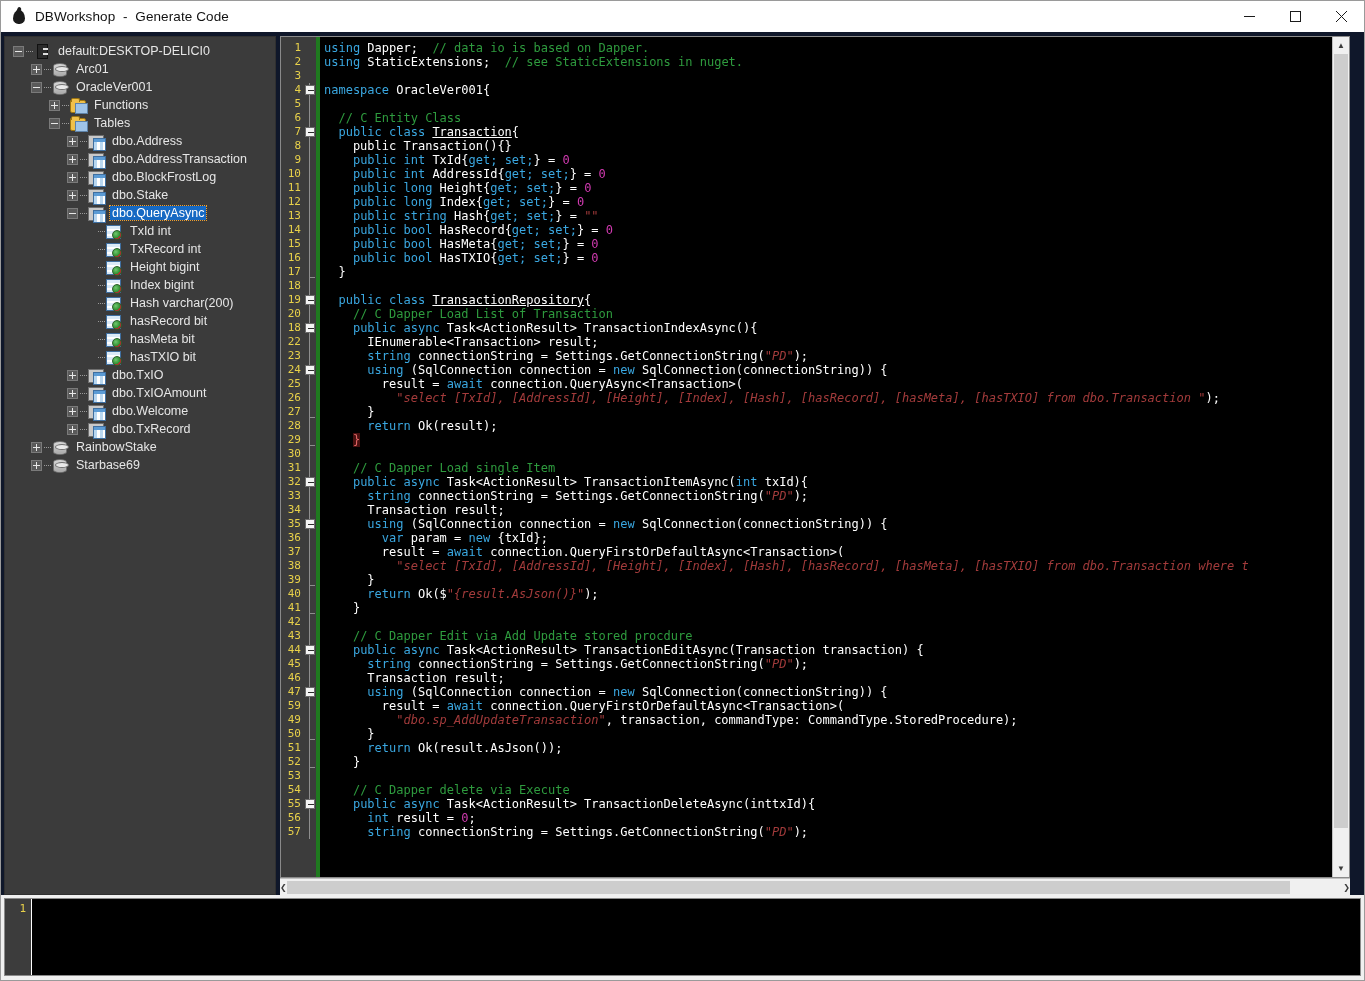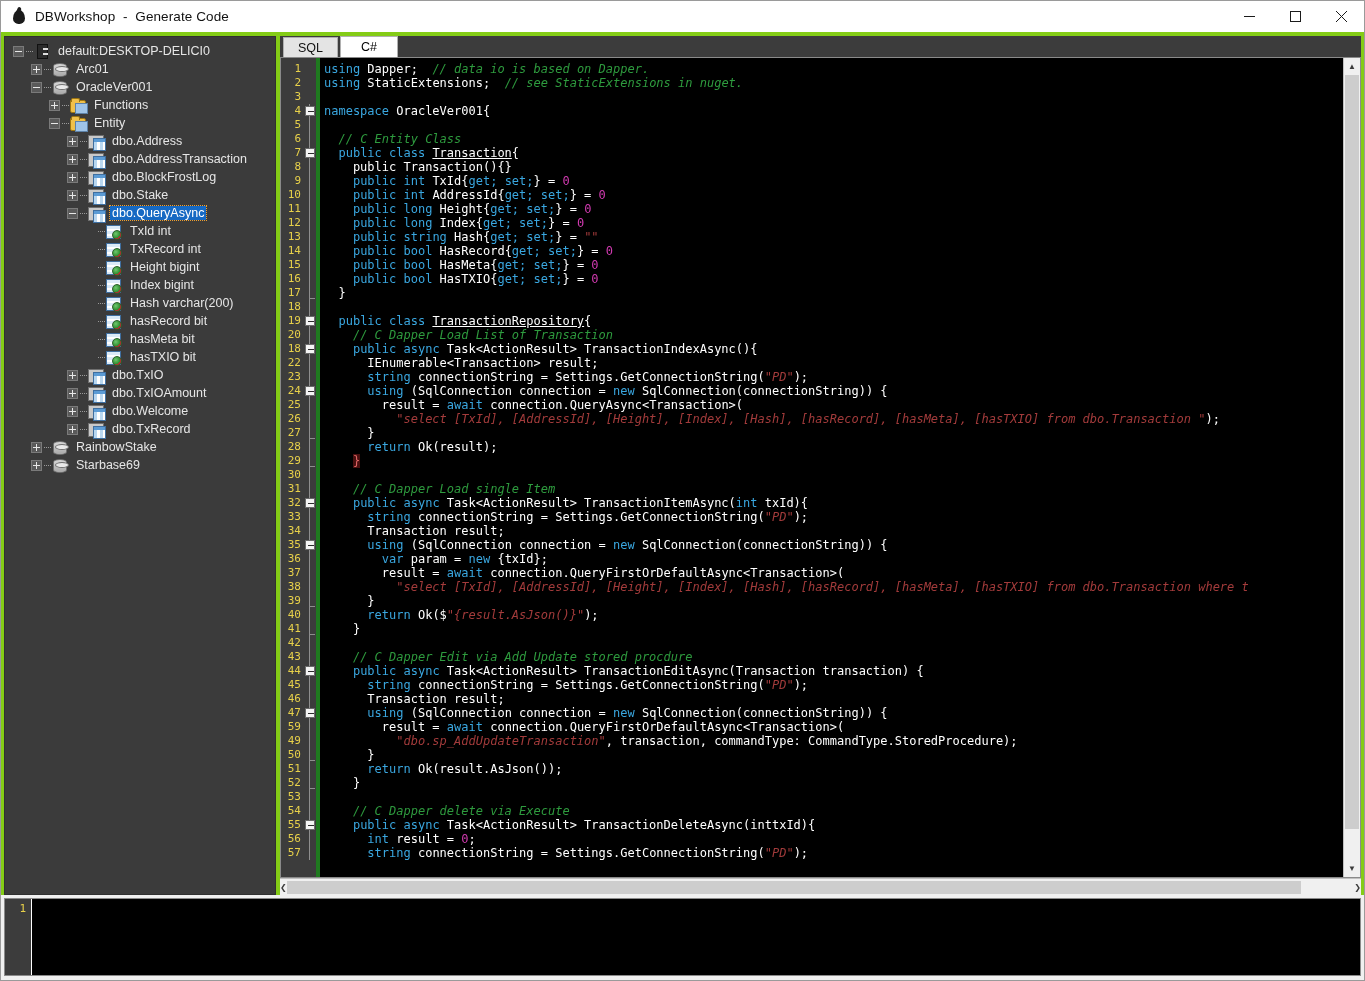--- a/index.html
+++ b/index.html
@@ -77,22 +77,22 @@
     height: 24px;
     border-color: #9a9a9a;
     color: #000;
     font-weight: 500;
   }
 
   
   .body {
     flex: 1;
     display: flex;
-    background: #84cc16;
-    padding: 4px 3px 0 3px;
+    background: #0f172a;
+    padding: 4px 14px 0 3px;
     min-height: 0;
   }
   .tree-pane {
     width: 272px; min-width: 272px;
     background: #3b3b3b;
     border: 1px solid #303030;
     overflow: hidden;
     padding-top: 5px;
     position: relative;
   }
@@ -275,21 +275,21 @@
     font-family: "DejaVu Sans Mono", monospace;
     font-size: 12px;
     padding-top: 4px;
     padding-left: 4px;
     white-space: pre;
     overflow: hidden;
     min-width: 0;
   }
   .code-area .ln { height: 14px; line-height: 14px; }
   .kw { color: #3aa7e0; }
-  .cm { color: #2e9b3e; font-style: italic; }
+  .cm { color: #2e9b3e; }
   .st { color: #a33b3b; font-style: italic; }
   .nu { color: #d13ab0; }
   .pl { color: #ffffff; }
   .cls { color: #ffffff; text-decoration: underline; }
   .brace-err { background: #4a1010; color: #e06666; }
 
   
   .vscroll {
     width: 17px; min-width: 17px;
     background: #f0f0f0;
@@ -411,21 +411,21 @@
           </span>
           <span class="tree-label">Functions</span>
         </div>
         <div class="tree-row">
           <span class="indent" style="width: 44px;"></span>
           <span class="expander"></span>
           <span class="dots"></span>
           <span class="ticon">
             <span class="ic-folder" style="position: absolute;"></span>
           </span>
-          <span class="tree-label">Entity</span>
+          <span class="tree-label">Tables</span>
         </div>
         <div class="tree-row">
           <span class="indent" style="width: 62px;"></span>
           <span class="expander plus"></span>
           <span class="dots"></span>
           <span class="ticon">
             <span class="ic-table" style="position: absolute;"></span>
           </span>
           <span class="tree-label">dbo.Address</span>
         </div>
@@ -587,24 +587,20 @@
           <span class="expander plus"></span>
           <span class="dots"></span>
           <span class="ticon">
             <span class="ic-db" style="position: absolute;"></span>
           </span>
           <span class="tree-label">Starbase69</span>
         </div>
       </div>
 
     <div class="editor-pane">
-      <div class="code-tabstrip">
-        <div class="ctab">SQL</div>
-        <div class="ctab active">C#</div>
-      </div>
 
       <div class="editor-frame">
         <div class="code-scroll">
           <div class="gutter" id="gutter">
               <div>1</div>
               <div>2</div>
               <div>3</div>
               <div>4</div>
               <div>5</div>
               <div>6</div>

